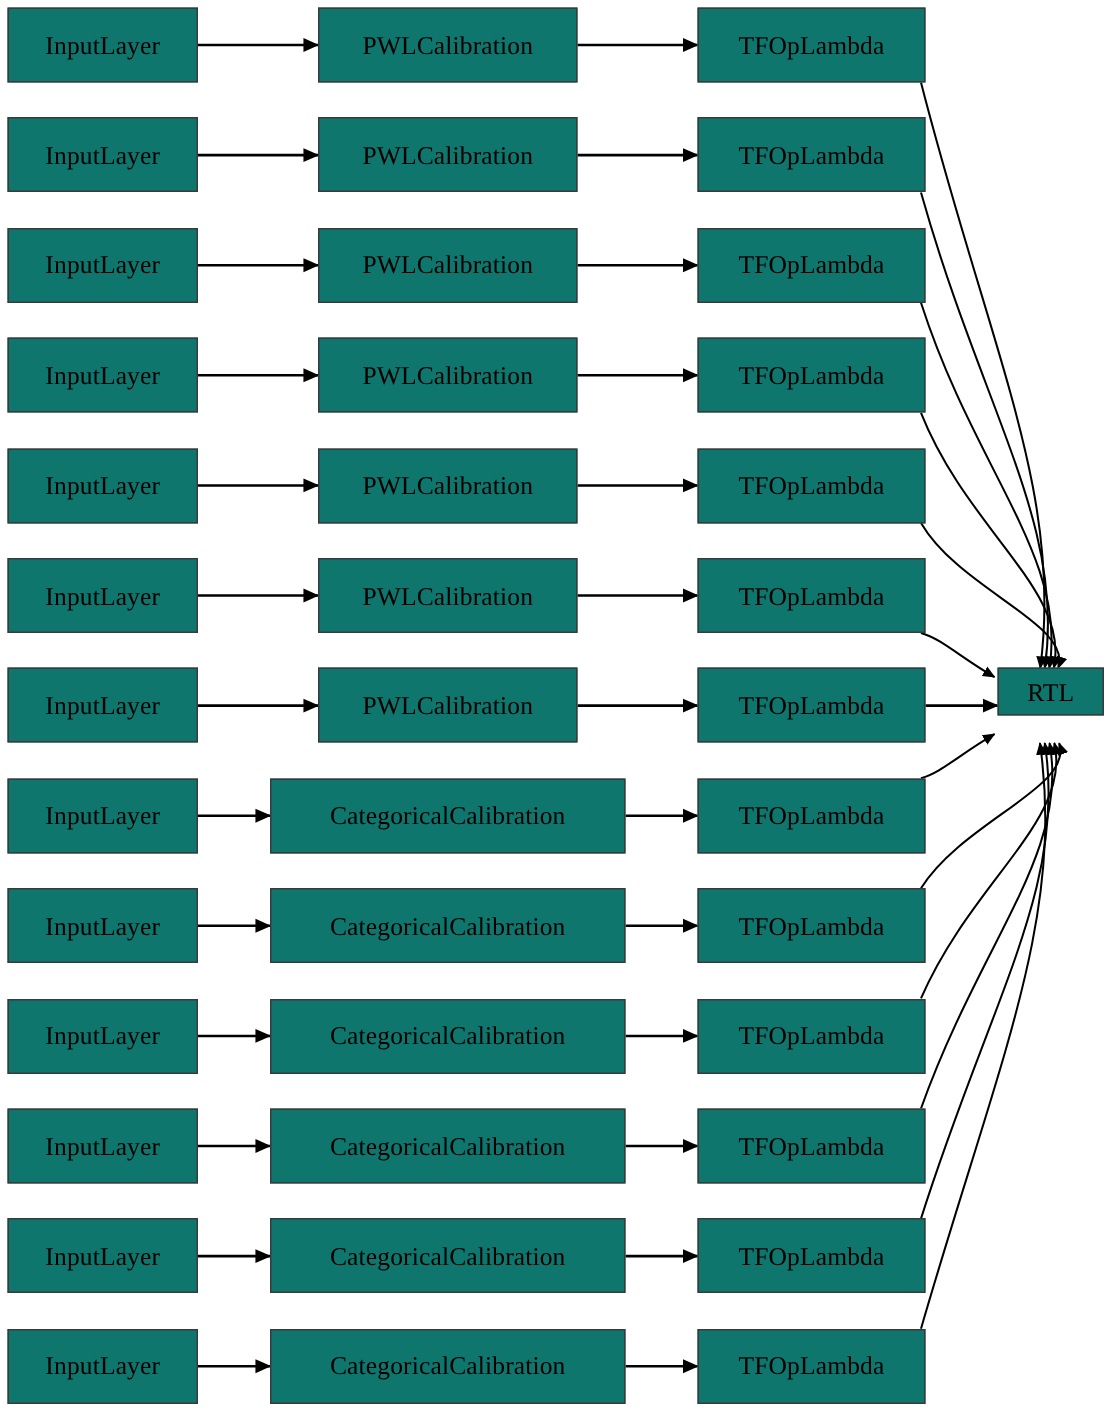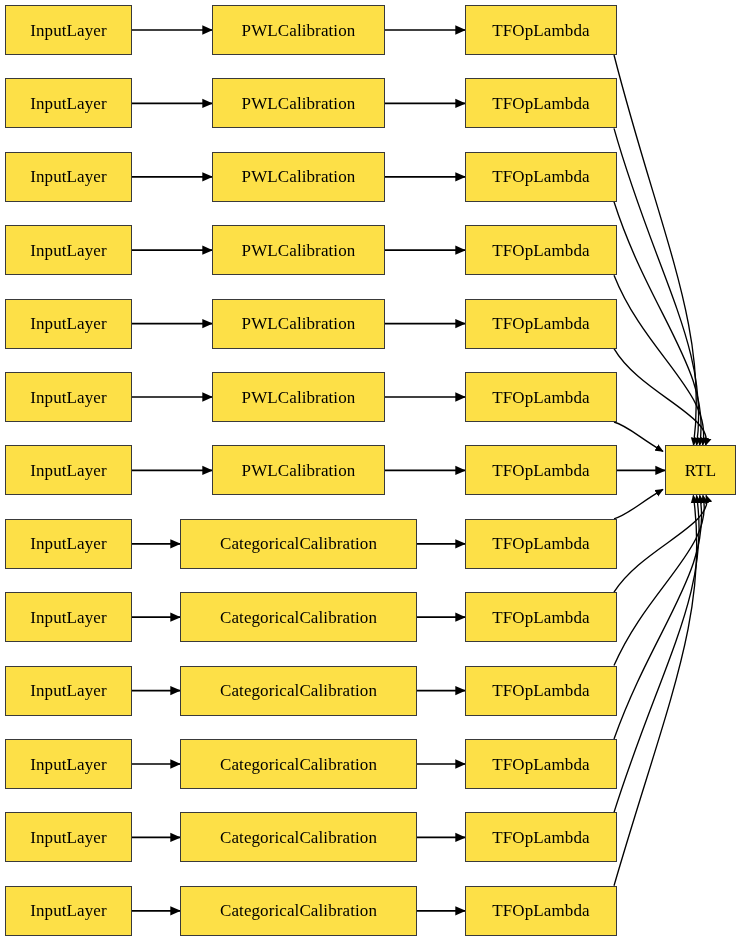--- a/index.html
+++ b/index.html
@@ -23,21 +23,21 @@
     left: 0;
     top: 0;
     width: 741px;
     height: 940px;
     pointer-events: none;
   }
   .node {
     position: absolute;
     box-sizing: border-box;
     border: 1px solid #3a3a3a;
-    background: #fde047;
+    background: #0f766e;
     display: flex;
     align-items: center;
     justify-content: center;
     font-family: "Liberation Serif", "DejaVu Serif", serif;
     font-size: 17px;
     color: #000000;
     line-height: 1;
     white-space: nowrap;
     letter-spacing: 0.1px;
   }
@@ -213,18 +213,18 @@
       </div>
       <div class="node" style="left: 5px; top: 885.8px; width: 127px; height: 50px;">
         <span class="node-label">InputLayer</span>
       </div>
       <div class="node" style="left: 180px; top: 885.8px; width: 237px; height: 50px;">
         <span class="node-label">CategoricalCalibration</span>
       </div>
       <div class="node" style="left: 465px; top: 885.8px; width: 152px; height: 50px;">
         <span class="node-label">TFOpLambda</span>
       </div>
-      <div class="node" style="left: 665px; top: 445.4px; width: 71px; height: 50px;">
+      <div class="node" style="left: 665px; top: 445.4px; width: 71px; height: 32px;">
         <span class="node-label">RTL</span>
       </div>
     </div>
 
 </div>
 
 </body></html>

